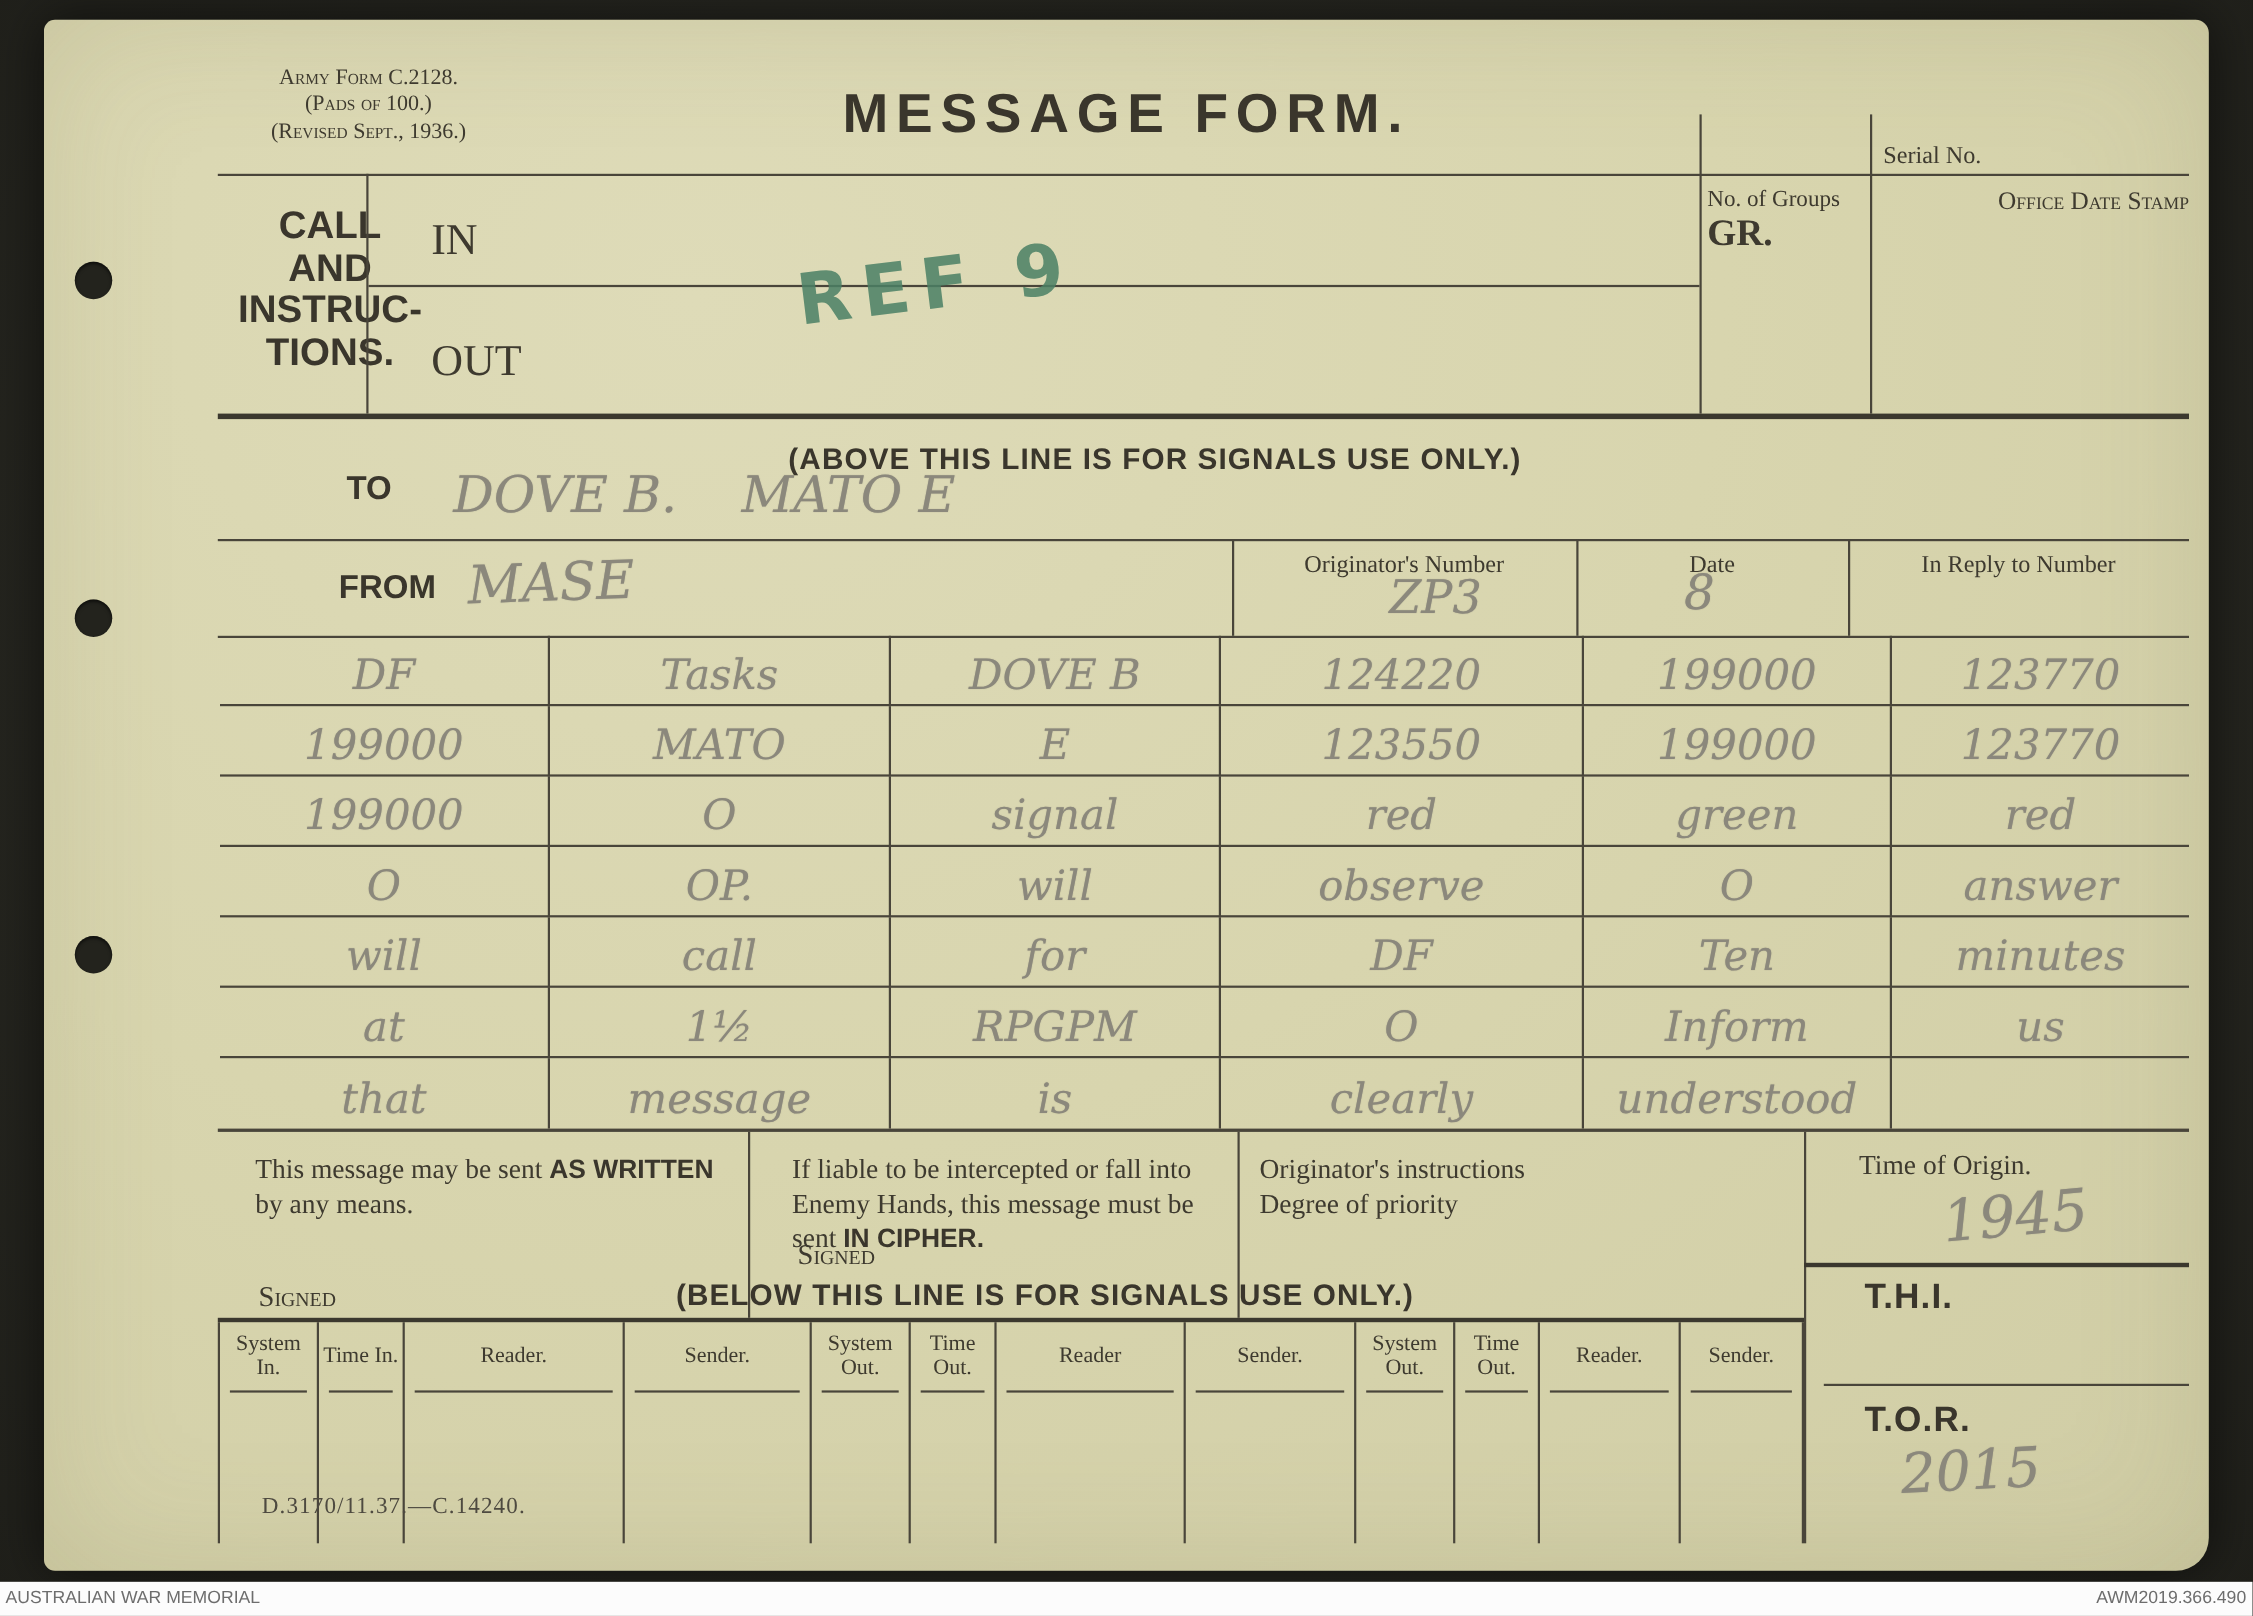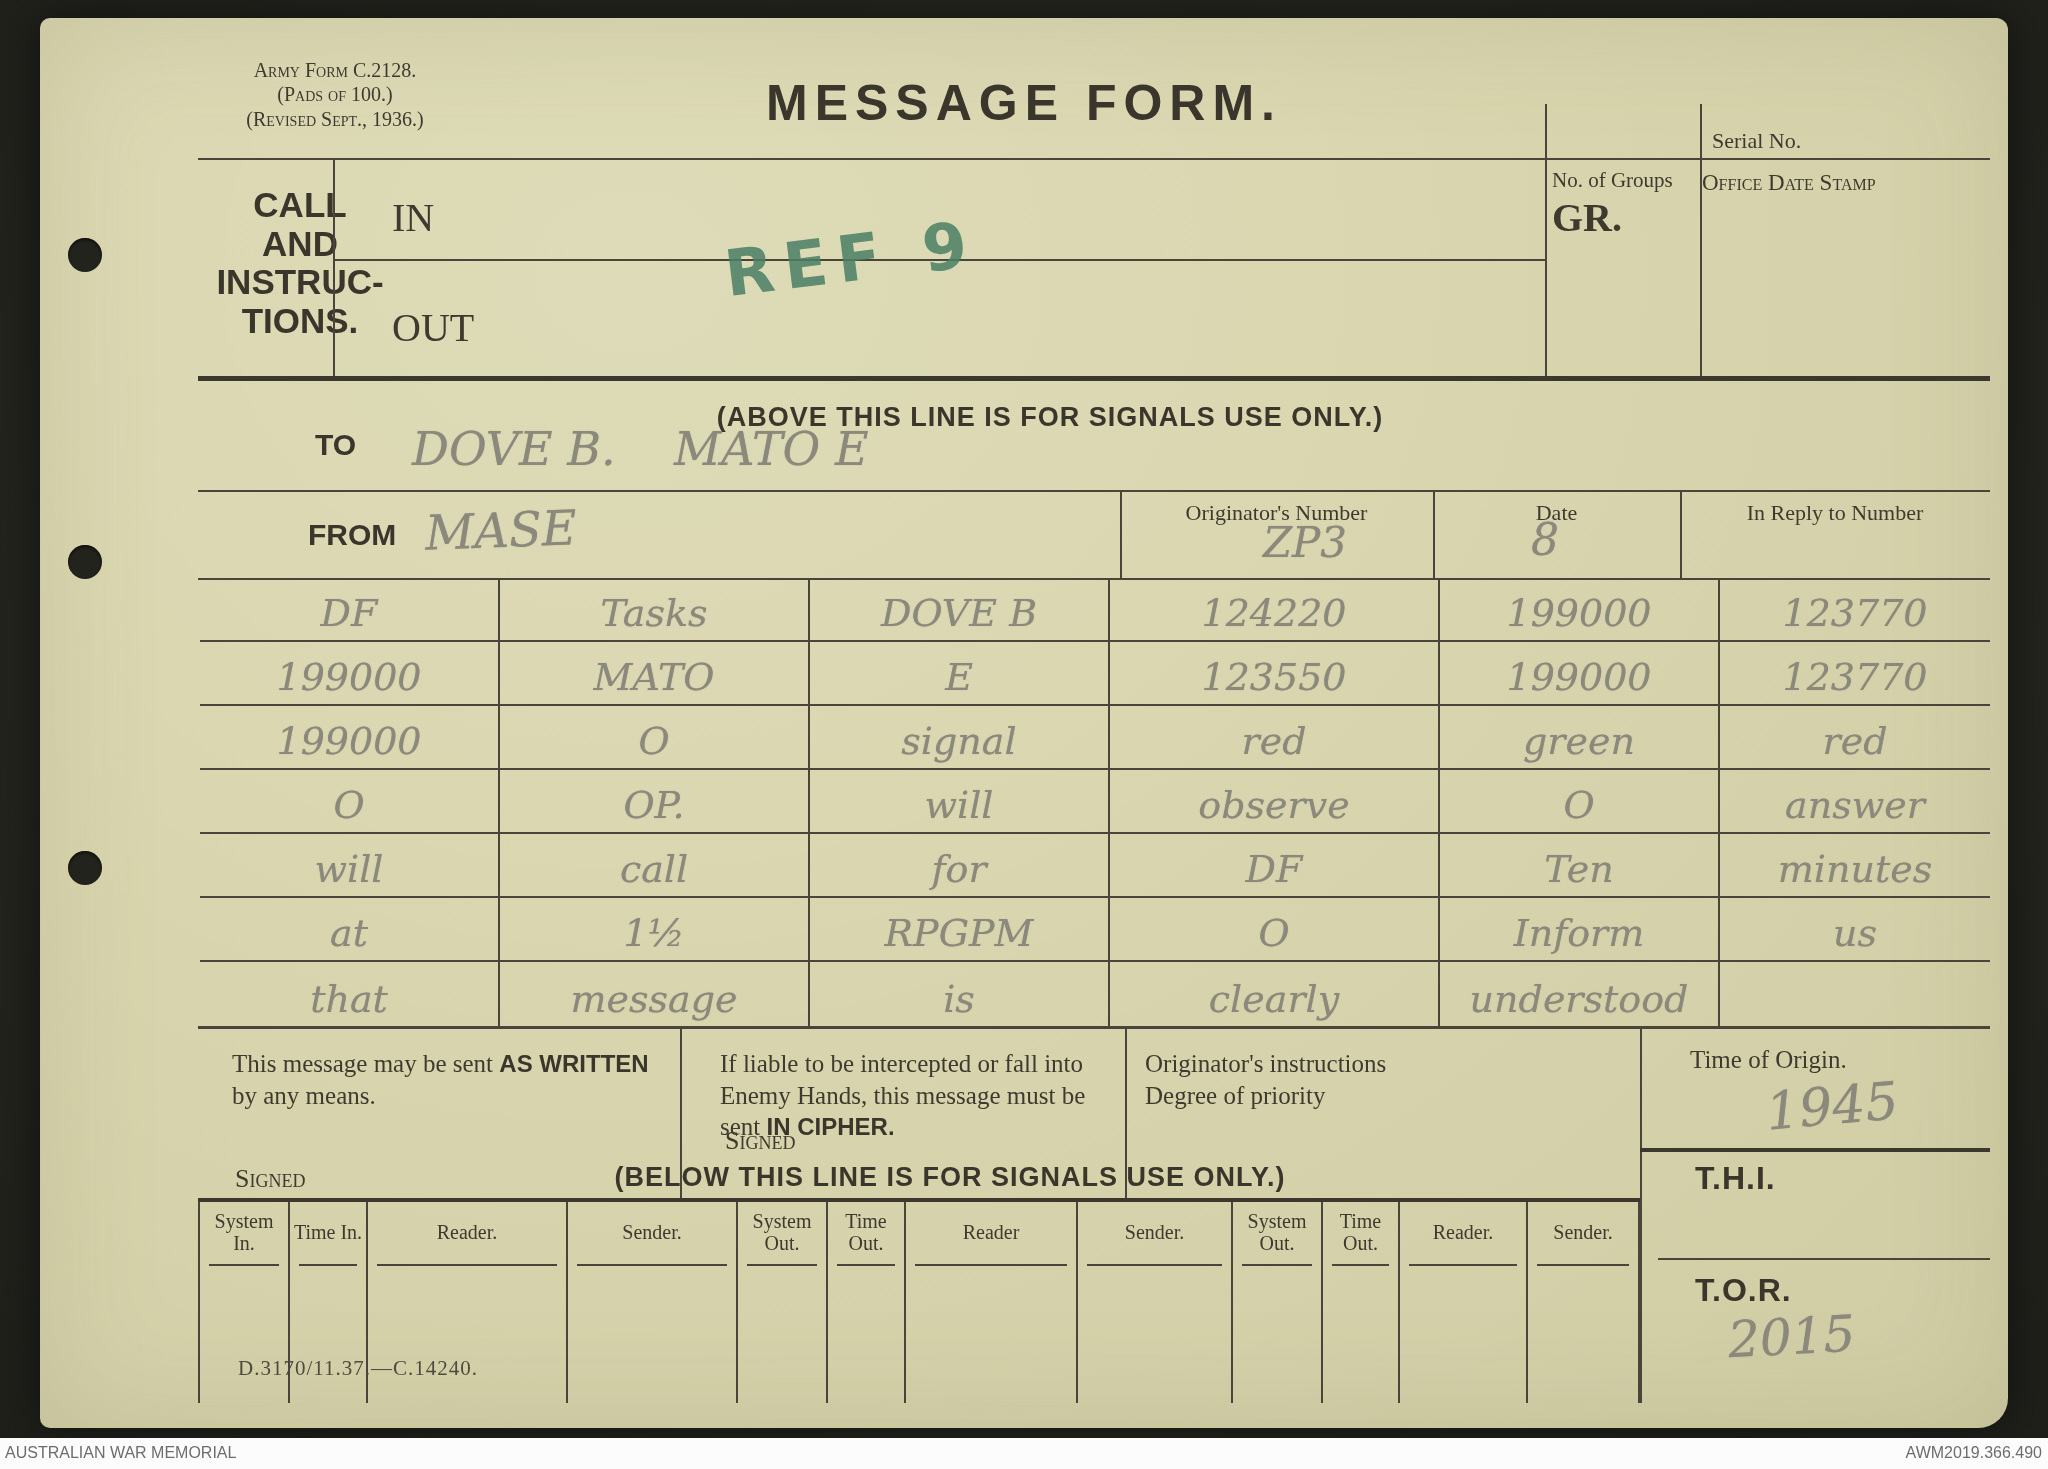--- a/index.html
+++ b/index.html
@@ -20,22 +20,22 @@
           text-shadow:0 0 1px rgba(125,122,112,.55);white-space:pre;}
   .crayon{font-family:"DejaVu Sans", sans-serif;font-weight:bold;color:#4b8065;
           opacity:.85;letter-spacing:10px;white-space:pre;}
   .hole{position:absolute;width:34px;height:34px;border-radius:50%;background:#23231d;
         box-shadow:inset 0 2px 3px rgba(0,0,0,.6);}
   
   .army-ref{left:180px;top:40px;width:230px;text-align:center;font-size:20px;line-height:1.22;}
   .title{left:704px;top:56px;width:560px;text-align:center;font-size:50px;letter-spacing:7px;}
   .serial{left:1672px;top:110px;font-size:22px;}
   .groups-label{left:1512px;top:150px;font-size:21px;}
-  .gr-abbr{left:1512px;top:176px;font-size:40px;font-weight:bold;font-family:Liberation Serif, serif;}
-  .datestamp{left:1662px;top:152px;width:288px;text-align:left;font-size:23px;}
+  .gr-abbr{left:1512px;top:176px;font-size:34px;font-weight:bold;font-family:Liberation Serif, serif;}
+  .datestamp{left:1662px;top:152px;width:288px;text-align:right;font-size:23px;}
   .call-label{left:160px;top:168px;width:200px;text-align:center;font-size:35px;line-height:1.1;}
   .in-label{left:352px;top:176px;font-size:40px;}
   .out-label{left:352px;top:286px;font-size:40px;}
   .ref9{left:684px;top:204px;font-size:64px;transform:rotate(-7deg);}
   .notice{text-align:center;font-size:27px;letter-spacing:1px;}
   .to-label{left:275px;top:410px;font-size:30px;}
   .to-value{left:360px;top:404px;font-size:46px;margin-left:12px;}
   .from-label{left:268px;top:500px;font-size:30px;}
   .from-value{left:385px;top:484px;font-size:48px;transform:rotate(-2deg);}
   .colhead{position:absolute;top:482px;text-align:center;font-size:22px;}

